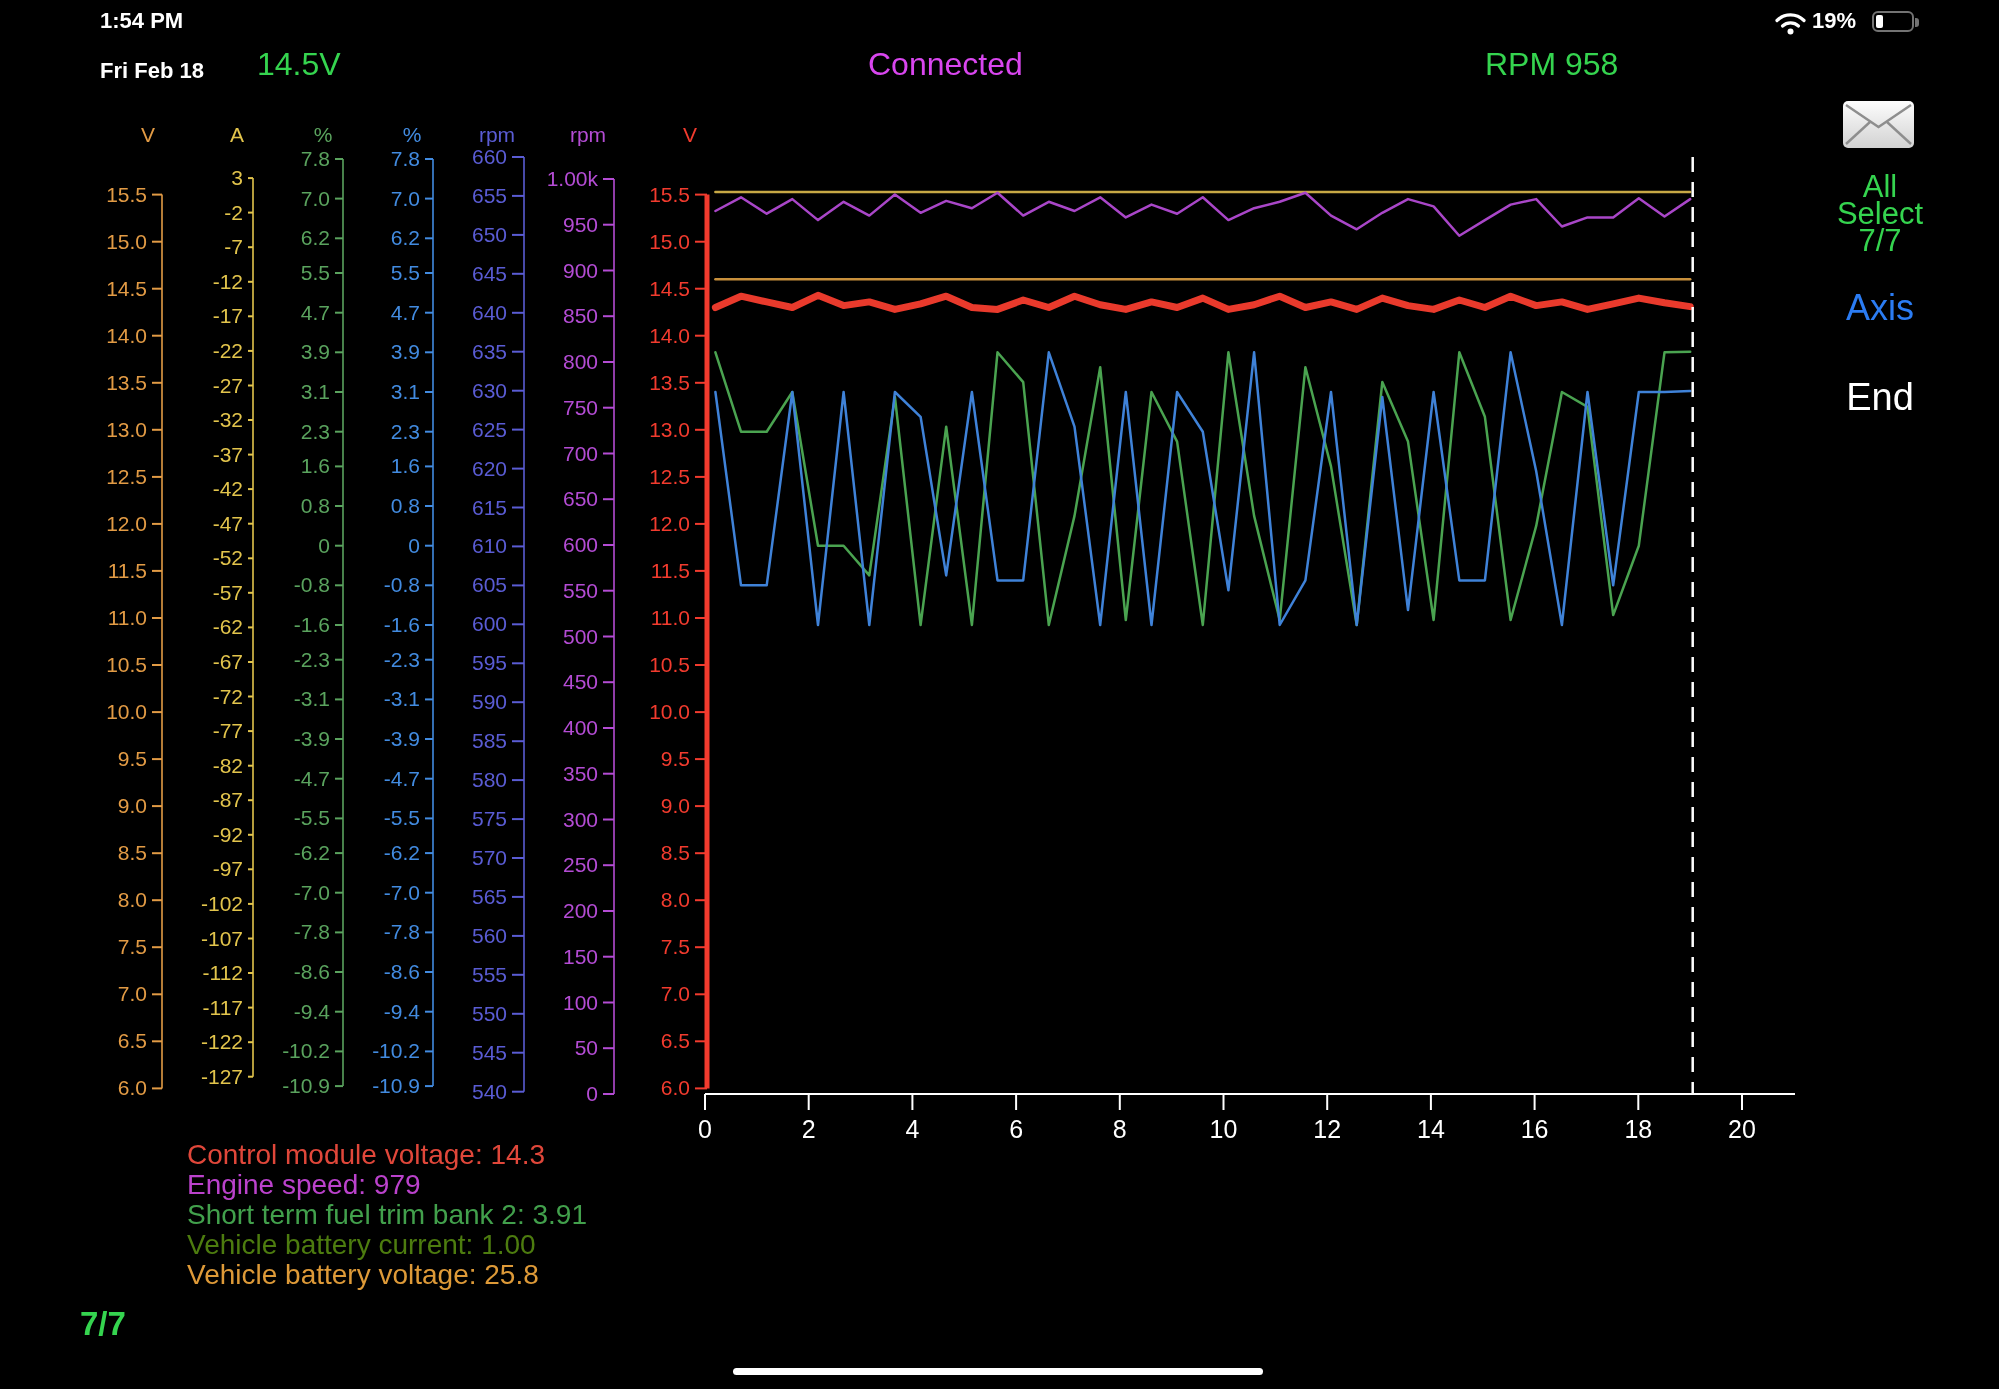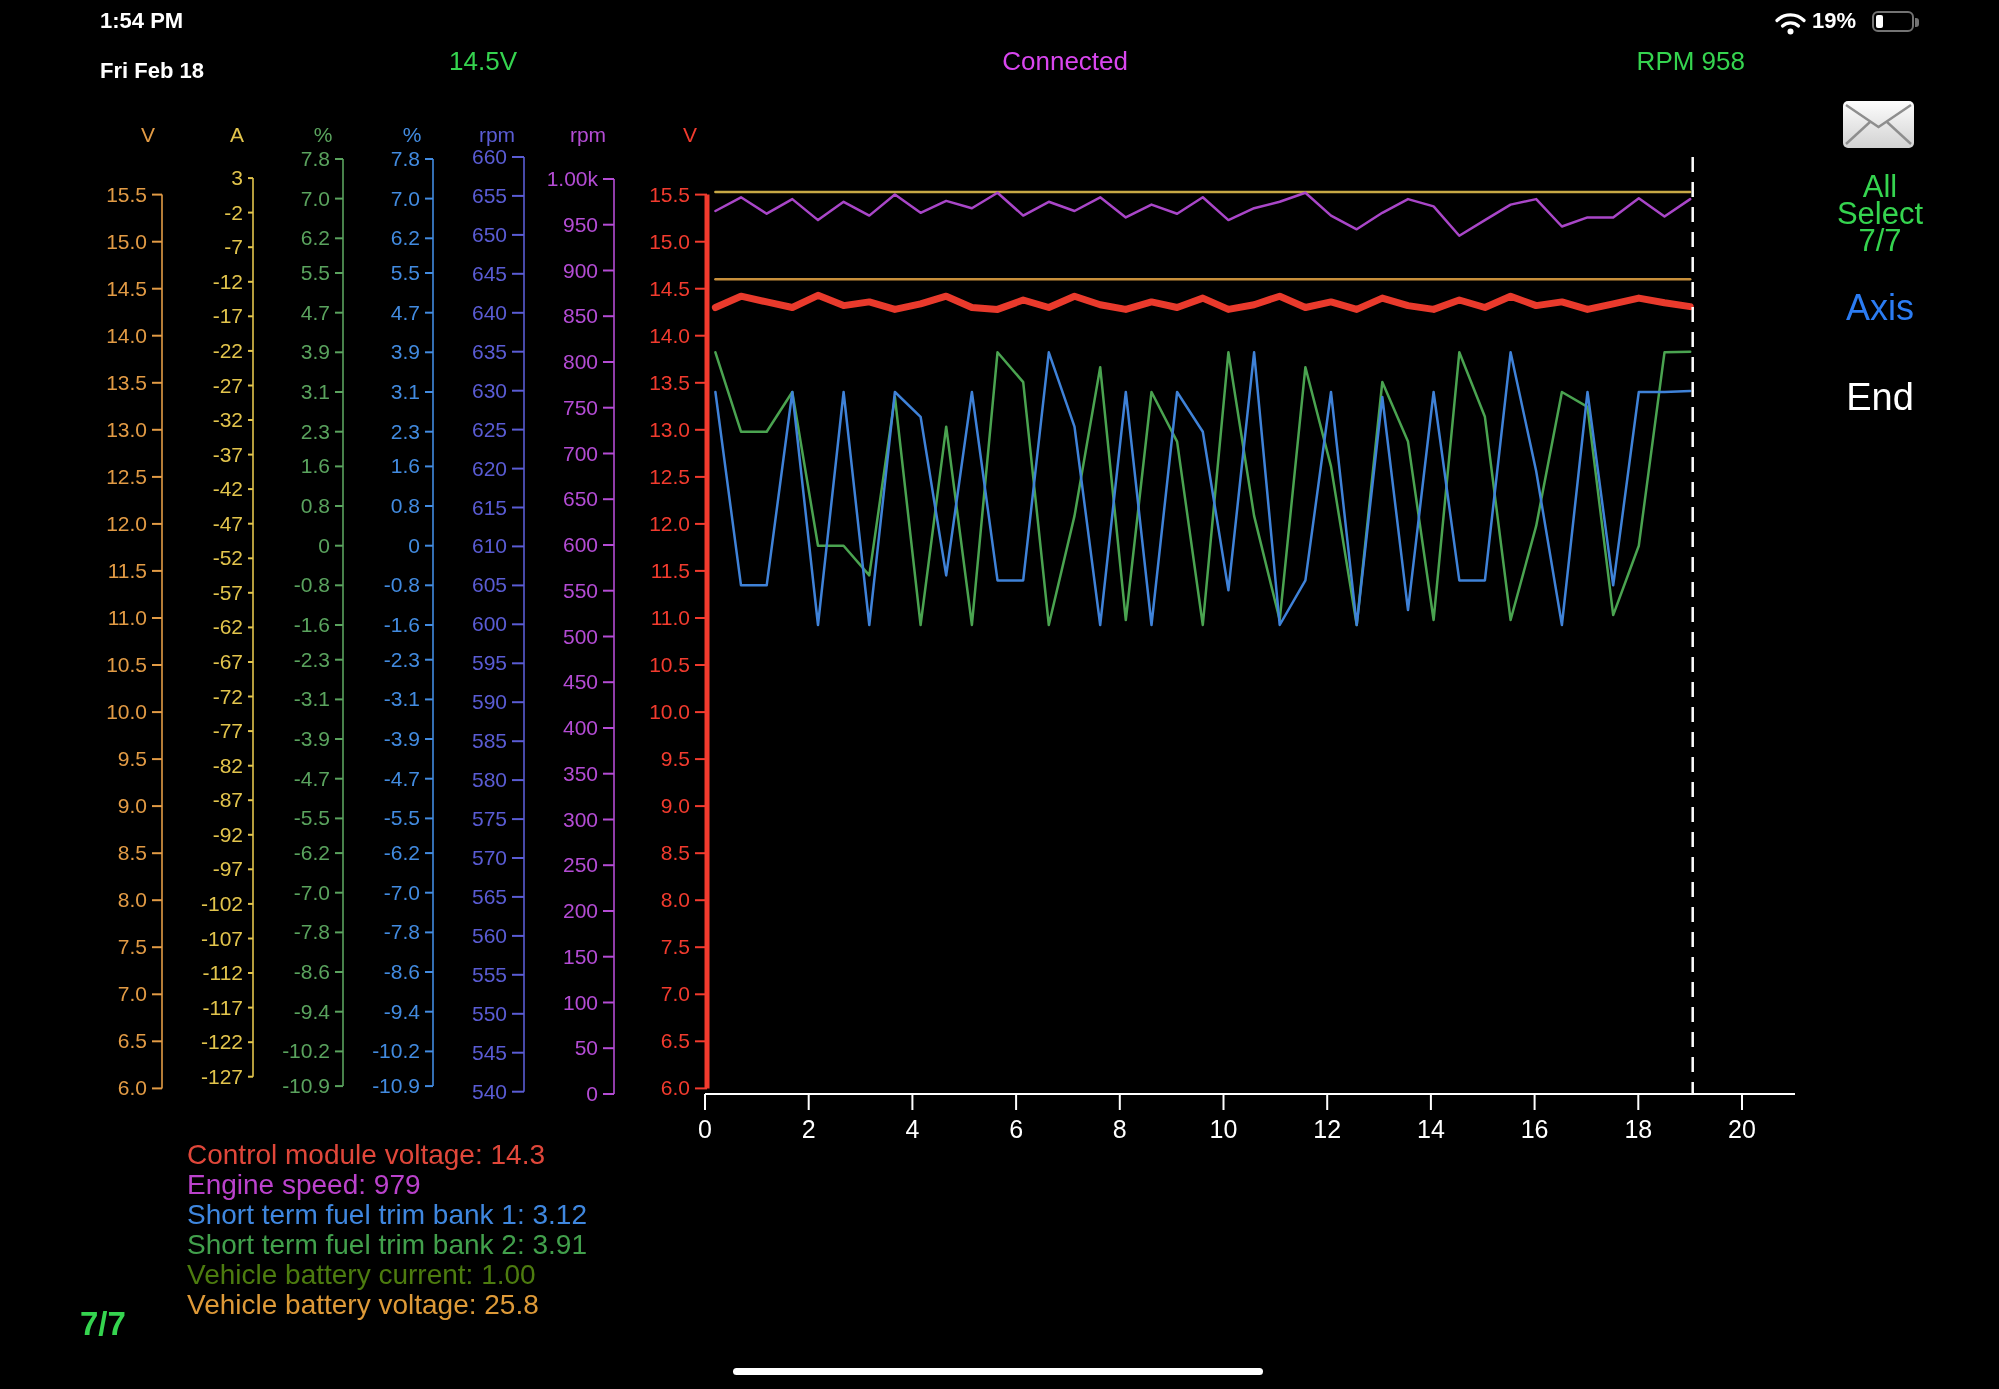--- a/index.html
+++ b/index.html
@@ -9,21 +9,21 @@
   .status-left{position:absolute;left:100px;top:8px;display:flex;gap:24px;
                font-size:22px;font-weight:700;color:#fff;flex-direction:column;}
   .wifi{position:absolute;left:1774px;top:11px;}
   .batt-pct{position:absolute;left:1812px;top:8px;font-size:22px;font-weight:600;}
   .battery{position:absolute;left:1872px;top:11px;width:42px;height:21px;
            border:2px solid rgba(255,255,255,.45);border-radius:6px;box-sizing:border-box;}
   .battery .fill{position:absolute;left:2px;top:2px;bottom:2px;width:19%;background:#fff;border-radius:2px;}
   .battery .nub{position:absolute;right:-7px;top:5px;width:4px;height:9px;
                 background:rgba(255,255,255,.45);border-radius:0 3px 3px 0;}
   
-  .toplabel{position:absolute;top:46px;width:260px;text-align:right;font-size:26px;}
+  .toplabel{position:absolute;top:46px;width:260px;text-align:left;font-size:32px;}
   .tl-voltage{left:257px;} .tl-connected{left:868px;} .tl-rpm{left:1485px;}
   
   #chart{position:absolute;left:0;top:0;width:1999px;height:1389px;}
   #chart text{font-family:"Liberation Sans",sans-serif;}
   
   .envelope{position:absolute;left:1843px;top:101px;width:71px;height:47px;border:0;padding:0;
             border-radius:5px;background:linear-gradient(#fdfdfd,#d2d2d2);cursor:pointer;}
   .envelope svg{display:block;}
   .select-all{position:absolute;left:1808px;top:173px;width:144px;text-align:center;
               font-size:31px;line-height:27px;cursor:pointer;}
@@ -464,21 +464,20 @@
     <div>All</div>
     <div>Select</div>
     <div>7/7</div>
   </div>
   <div class="axis-btn" style="color: rgb(43, 124, 243);">Axis</div>
   <div class="end-btn">End</div>
 
   <div class="legend">
     <div class="legend-item" style="color: rgb(224, 71, 58);">Control module voltage: 14.3</div>
     <div class="legend-item" style="color: rgb(187, 66, 204);">Engine speed: 979</div>
-    <div class="legend-item" style="color: rgb(63, 135, 223);">Short term fuel trim bank 1: 3.12</div>
     <div class="legend-item" style="color: rgb(66, 160, 76);">Short term fuel trim bank 2: 3.91</div>
     <div class="legend-item" style="color: #4d7c0f;">Vehicle battery current: 1.00</div>
     <div class="legend-item" style="color: rgb(222, 154, 56);">Vehicle battery voltage: 25.8</div>
   </div>
   <div class="page-indicator" style="color: rgb(53, 212, 79);">7/7</div>
 
   <div class="home-indicator"></div>
 </div>
 
 </body></html>

